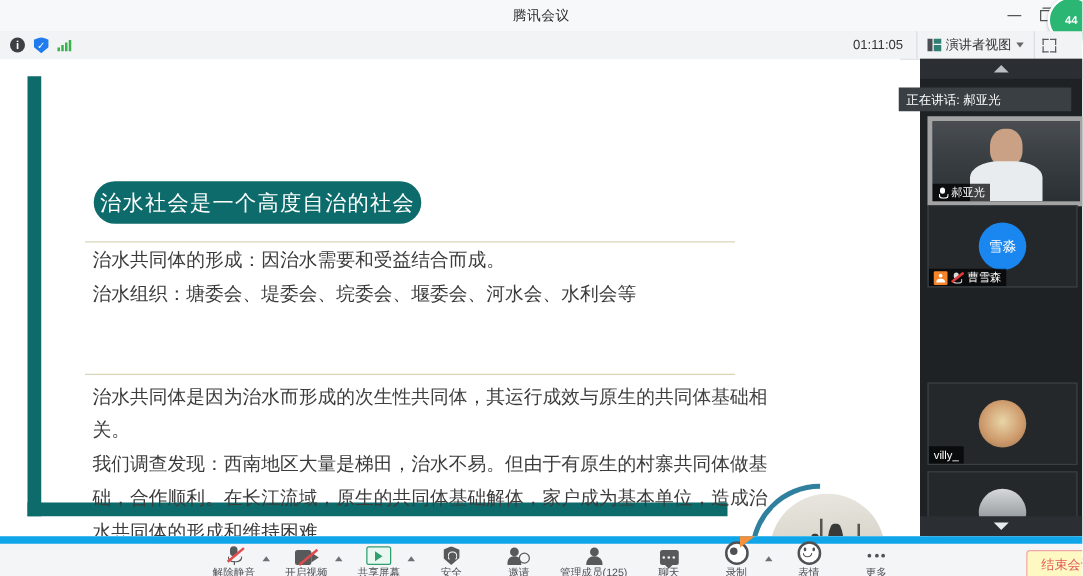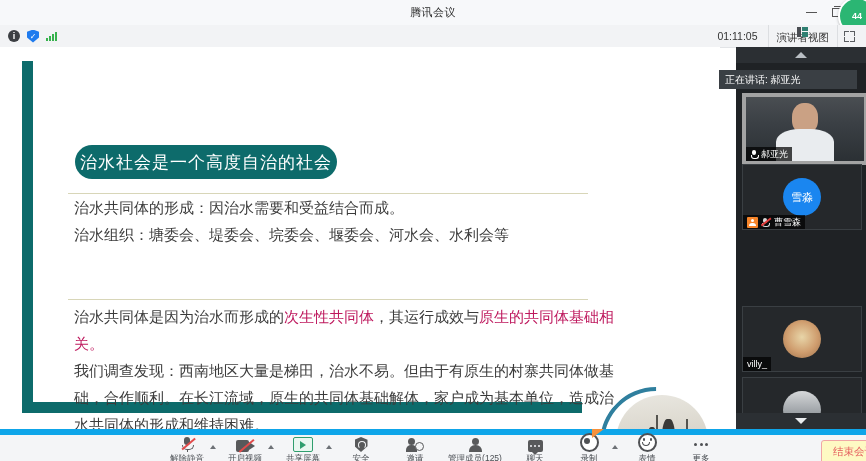--- a/index.html
+++ b/index.html
@@ -43,25 +43,25 @@
   .ic-info{background:#3c3f43;}
   .ic-shield{width:12px;height:13px;background:#1f7bee;color:#fff;font-size:8px;display:flex;align-items:center;justify-content:center;
     clip-path:polygon(50% 0,100% 18%,100% 62%,50% 100%,0 62%,0 18%);}
   .ic-signal{display:flex;align-items:flex-end;gap:1px;height:10px;}
   .ic-signal i{display:block;width:2px;background:#37b24d;}
   .ic-signal i:nth-child(1){height:3px;}
   .ic-signal i:nth-child(2){height:5px;}
   .ic-signal i:nth-child(3){height:7px;}
   .ic-signal i:nth-child(4){height:9px;}
 
-  .subbar-right{margin-left:auto;display:flex;align-items:center;gap:0;padding-right:6px;height:22px;justify-content:space-between;}
+  .subbar-right{margin-left:auto;display:flex;align-items:center;gap:0;padding-right:16px;height:22px;justify-content:space-between;}
   .timer{font-size:10.5px;color:#333;padding:0 10px;}
   .view-sel{
     display:flex;align-items:center;gap:4px;font-size:10.5px;color:#333;
-    padding:2px 8px;border-left:1px solid #dcdee1;border-right:1px solid #dcdee1;height:18px;flex-direction:column;
+    padding:2px 8px;border-left:1px solid #dcdee1;border-right:1px solid #dcdee1;height:18px;
   }
   .view-sel .glyph{width:11px;height:10px;position:relative;display:inline-block;}
   .view-sel .glyph b{position:absolute;background:#4a4d52;display:block;}
   .view-sel .glyph b:nth-child(1){left:0;top:0;width:4px;height:10px;}
   .view-sel .glyph b:nth-child(2){left:5px;top:0;width:6px;height:4px;background:#2f7f72;}
   .view-sel .glyph b:nth-child(3){left:5px;top:5px;width:6px;height:5px;background:#2f7f72;}
   .caret{width:0;height:0;border-left:3px solid transparent;border-right:3px solid transparent;border-top:4px solid #666;}
   .fs-btn{width:22px;height:22px;display:flex;align-items:center;justify-content:center;}
   .fs-ic{width:11px;height:11px;position:relative;}
   .fs-ic span{position:absolute;width:4px;height:4px;border:1.3px solid #5a5d61;}
@@ -83,21 +83,21 @@
     position:absolute;left:75px;top:98px;width:262px;height:34px;border-radius:17px;
     background:#0d6b6b;color:#fff;display:flex;align-items:center;justify-content:center;
     font-size:17px;letter-spacing:1px;font-family:"DejaVu Sans",sans-serif;
   }
   .rule-top{position:absolute;left:68px;top:146px;width:520px;height:1px;background:#d8d6b8;}
   .rule-mid{position:absolute;left:68px;top:252px;width:520px;height:1px;background:#d8d6b8;}
 
   .body-block{position:absolute;left:74px;width:540px;color:#3b3b3b;font-size:15px;line-height:27px;font-family:"DejaVu Sans",sans-serif;}
   .blk1{top:148px;}
   .blk2{top:257px;}
-  .green{color:#be185d;}
+  .green{color:#404040;}
 
   
   .photo-wrap{position:absolute;left:600px;top:340px;width:120px;height:110px;}
   .arc{
     position:absolute;left:0;top:0;width:104px;height:104px;border-radius:50%;
     border:4px solid #2f7f9e;border-right-color:transparent;border-top-color:transparent;
     transform:rotate(45deg);
   }
   .photo-circle{
     position:absolute;left:16px;top:8px;width:92px;height:92px;border-radius:50%;

